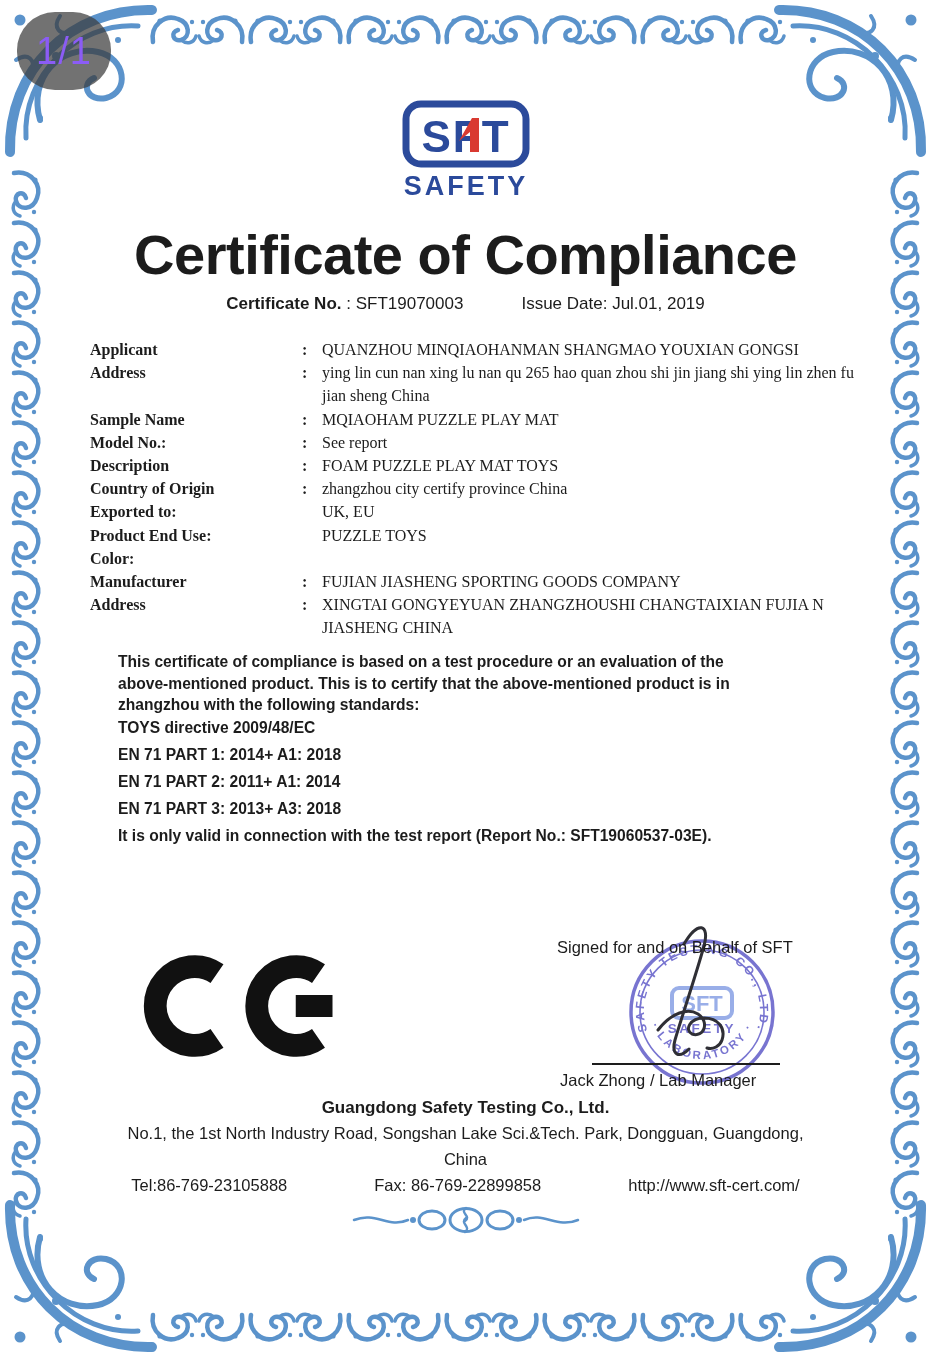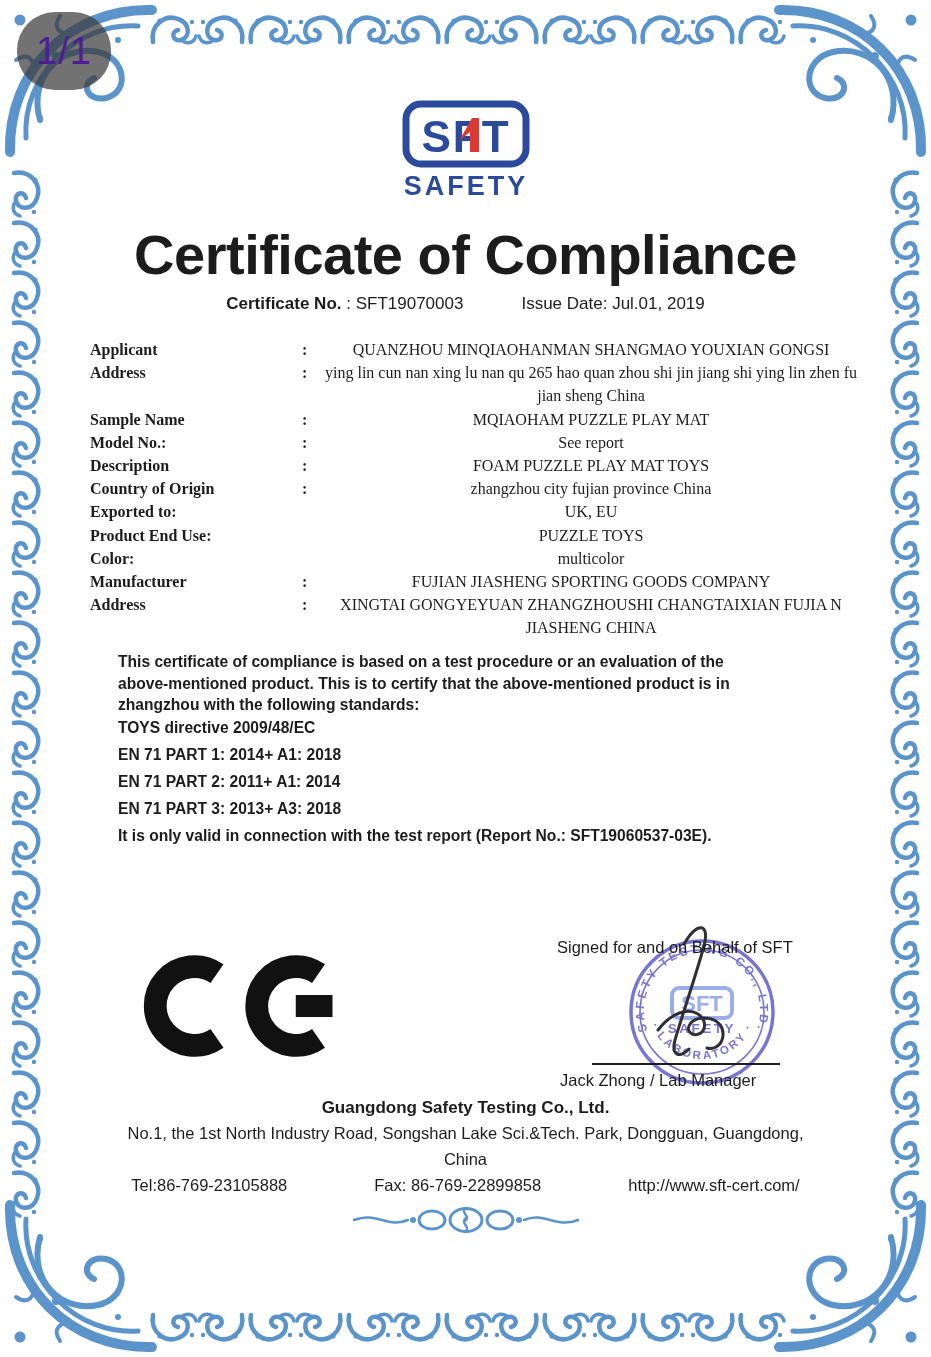--- a/index.html
+++ b/index.html
@@ -2,33 +2,33 @@
 <html><head>
 <meta charset="utf-8">
 <style>
   html,body{margin:0;padding:0;background:#ffffff;}
   .page{position:relative;width:931px;height:1357px;background:#fff;overflow:hidden;
         font-family:"Liberation Sans",sans-serif;color:#1c1c1c;}
   .border-svg{position:absolute;left:0;top:0;z-index:1;}
   .badge{position:absolute;left:17px;top:12px;width:94px;height:78px;z-index:6;
          background:rgba(60,60,60,.72);border-radius:38px;
          display:flex;align-items:center;justify-content:center;
-         color:#4c1d95;font-size:38px;font-weight:400;letter-spacing:1px;}
+         color:#8b5cf6;font-size:38px;font-weight:400;letter-spacing:1px;}
   .content{position:absolute;inset:0;z-index:3;}
   .logo-wrap{position:absolute;left:0;right:0;top:100px;display:flex;justify-content:center;}
   .title{position:absolute;top:222px;left:0;width:100%;text-align:center;
          font-size:56px;font-weight:bold;letter-spacing:-.5px;}
   .certline{position:absolute;top:294px;left:0;width:100%;display:flex;
             justify-content:center;gap:58px;font-size:17px;}
   .b{font-weight:bold;}
   .fields{position:absolute;left:90px;top:338px;width:770px;font-size:16px;line-height:23.2px;}
   .frow{display:flex;align-items:flex-start;font-family:Liberation Serif, serif;}
   .flabel{width:212px;flex:none;font-weight:bold;}
   .fsep{width:20px;flex:none;font-weight:bold;}
-  .fvalue{flex:1;text-align:center;}
+  .fvalue{flex:1;}
   .statement{position:absolute;left:118px;top:651px;width:712px;
              font-size:15.6px;font-weight:bold;line-height:21.5px;}
   .std{margin-top:5.5px;}
   .std.first{margin-top:1px;}
   .validity{margin-top:5.5px;}
   .ce-wrap{position:absolute;left:140px;top:946px;}
   .signedfor{position:absolute;left:557px;top:938px;font-size:16.5px;z-index:5;}
   .stamp-wrap{position:absolute;left:612px;top:912px;z-index:4;}
   .sigline{position:absolute;left:592px;top:1063px;width:188px;height:0;
            border-top:2px solid #1d1d1d;z-index:5;}
@@ -196,36 +196,35 @@
         <span class="fvalue">See report</span>
       </div>
       <div class="frow">
         <span class="flabel">Description</span>
         <span class="fsep">:</span>
         <span class="fvalue">FOAM PUZZLE PLAY MAT TOYS</span>
       </div>
       <div class="frow">
         <span class="flabel">Country of Origin</span>
         <span class="fsep">:</span>
-        <span class="fvalue">zhangzhou city fujian province China</span>
+        <span class="fvalue">zhangzhou city certify province China</span>
       </div>
       <div class="frow">
         <span class="flabel">Exported to:</span>
         <span class="fsep"></span>
         <span class="fvalue">UK, EU</span>
       </div>
       <div class="frow">
         <span class="flabel">Product End Use:</span>
         <span class="fsep"></span>
         <span class="fvalue">PUZZLE TOYS</span>
       </div>
       <div class="frow">
         <span class="flabel">Color:</span>
         <span class="fsep"></span>
-        <span class="fvalue">multicolor</span>
       </div>
       <div class="frow">
         <span class="flabel">Manufacturer</span>
         <span class="fsep">:</span>
         <span class="fvalue">FUJIAN JIASHENG SPORTING GOODS COMPANY</span>
       </div>
       <div class="frow">
         <span class="flabel">Address</span>
         <span class="fsep">:</span>
         <span class="fvalue">XINGTAI GONGYEYUAN ZHANGZHOUSHI CHANGTAIXIAN FUJIA N JIASHENG CHINA</span>

